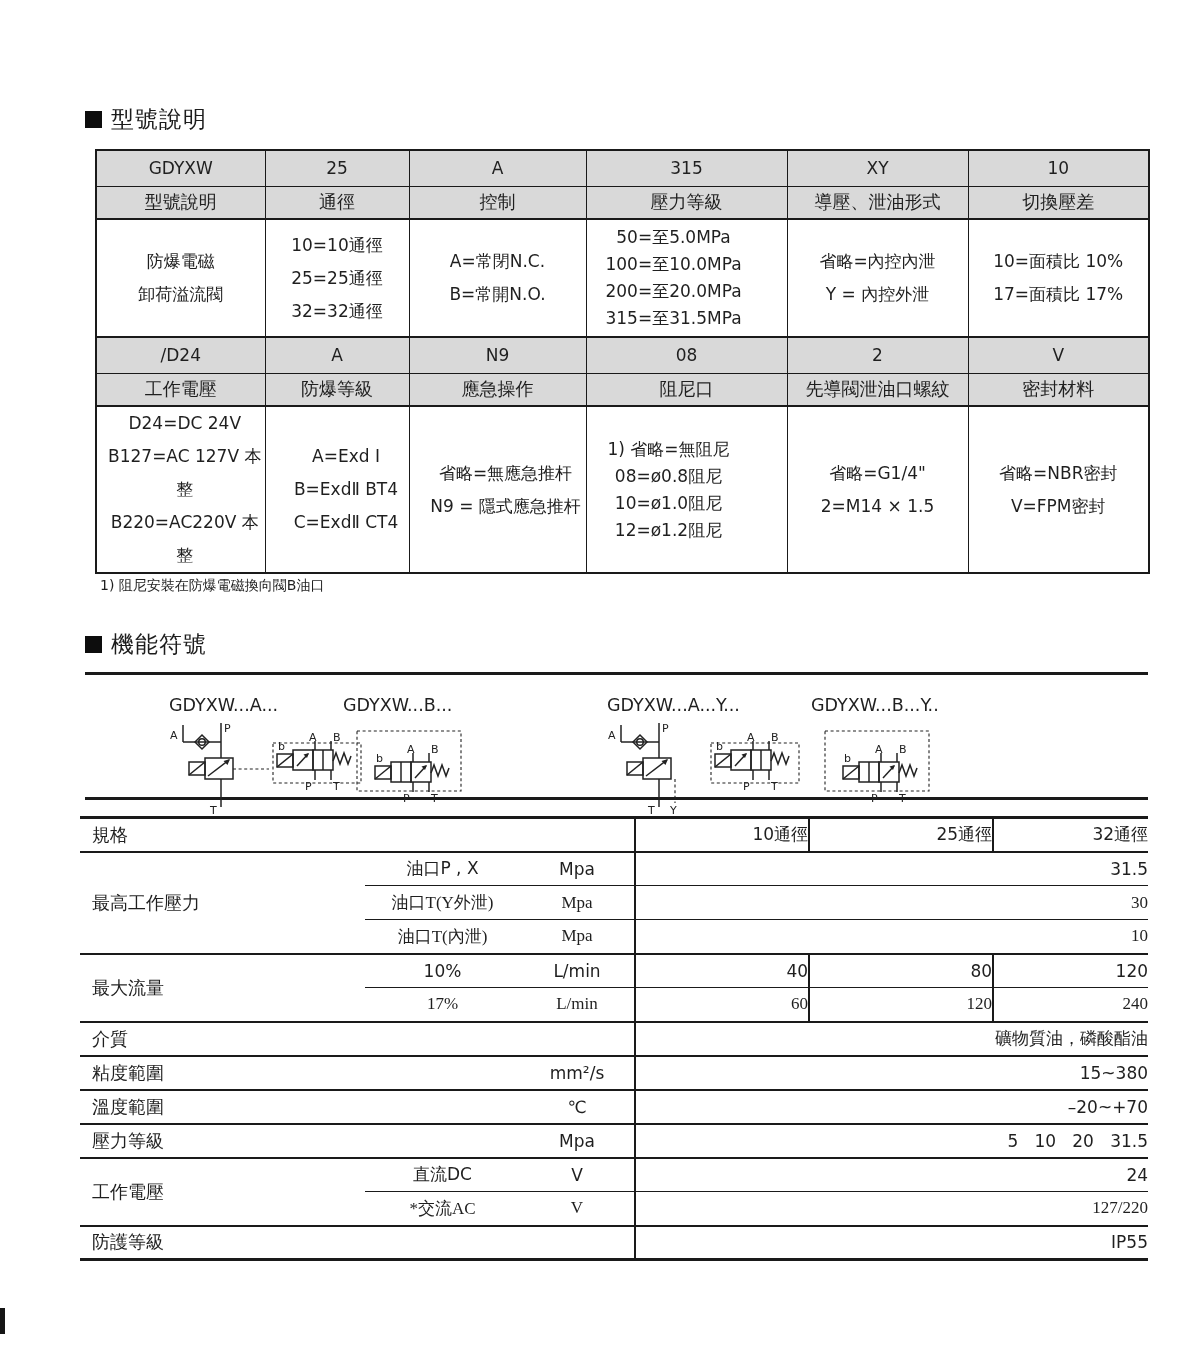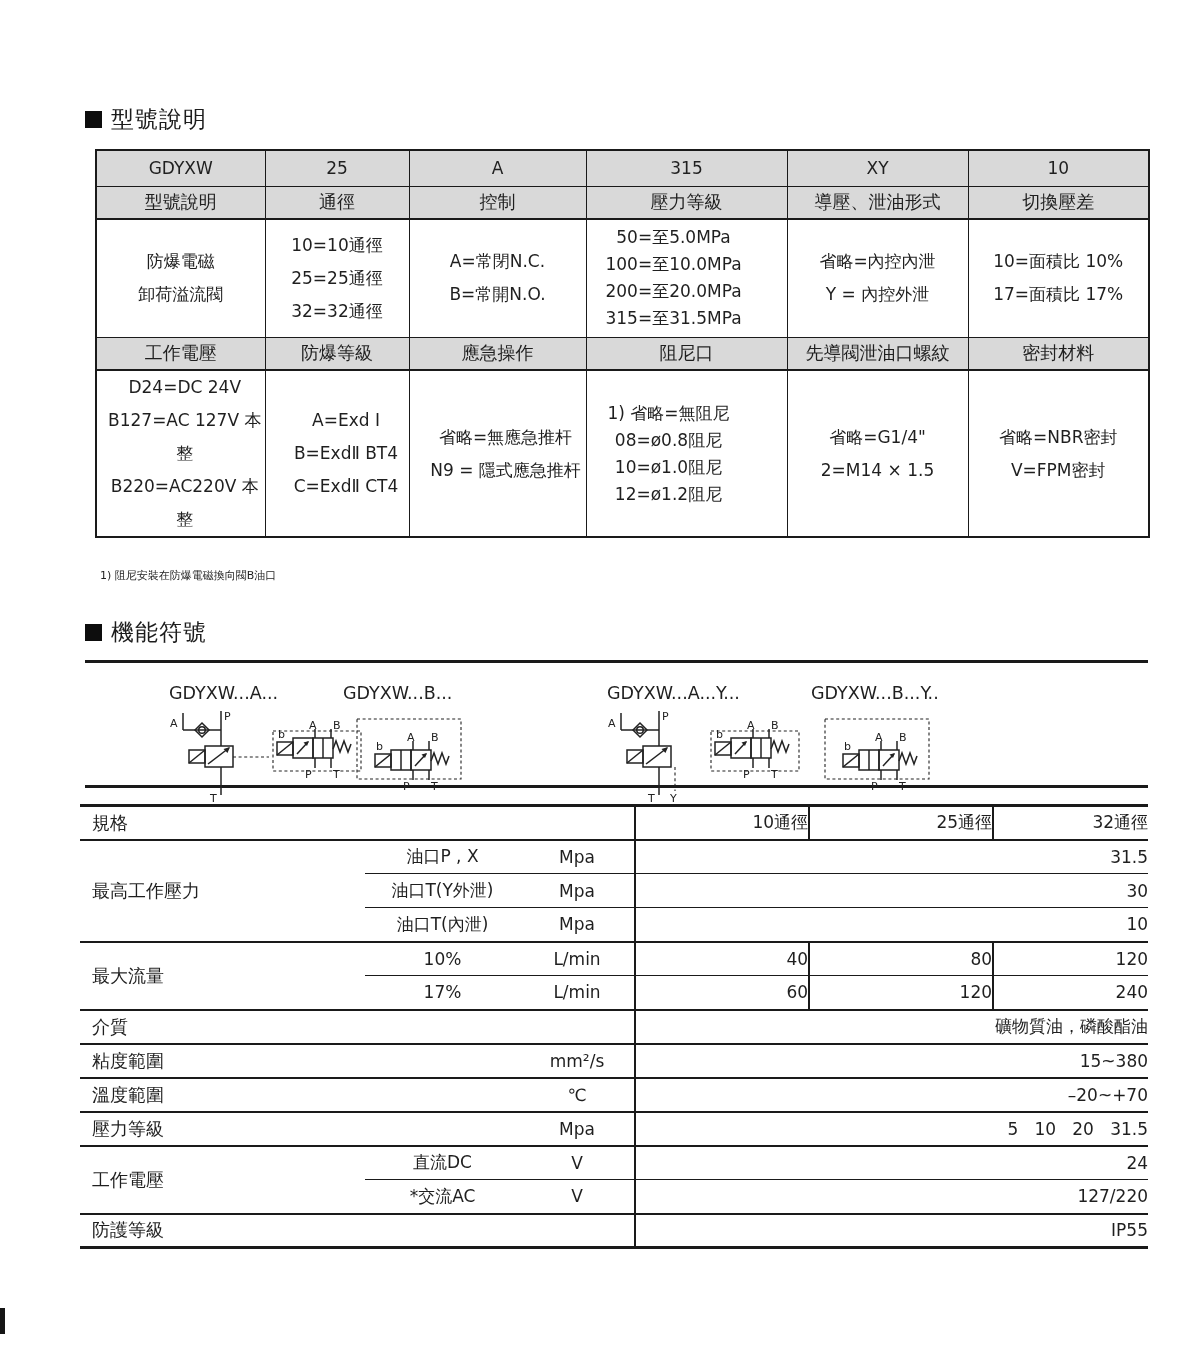--- a/index.html
+++ b/index.html
@@ -17,38 +17,38 @@
   tr.coderow td { background:#d9d9d9; height:36px; font-size:17px; }
   tr.coderow.mid td { border-top:2px solid #1a1a1a; }
   tr.lblrow td { background:#d9d9d9; height:33px; font-size:18px; border-top:1.5px solid #1a1a1a; }
   tr.bodyrow td { border-top:2.5px solid #1a1a1a; font-size:17px; }
   tr.bodyrow.b1 td { height:118px; }
   tr.bodyrow.b2 td { height:108px; }
   .ln { line-height:33px; }
   .tight .ln { line-height:27px; }
   .alignr { text-align:right; padding-right:26px; }
   .alignl { text-align:left; padding-left:8px; }
-  .fn { margin:30px 0 0 100px; font-size:11px; }
+  .fn { margin:3px 0 0 100px; font-size:14px; }
 
   
   .rule { height:3px; background:#1a1a1a; width:1063px; margin-left:85px; }
   .sym-row { position:relative; width:1063px; margin-left:85px; height:122px; }
   .sym { position:absolute; top:20px; }
   .sym .t { font-size:17.5px; margin-bottom:2px; }
   svg.valve text { font-size:11px; fill:#222; font-family:"DejaVu Sans", sans-serif; }
   svg.valve .st { stroke:#222; stroke-width:1.5; fill:none; }
   svg.valve .dash { stroke:#222; stroke-width:1.1; fill:none; stroke-dasharray:3 2.6; }
   svg.valve .fillb { fill:#222; stroke:none; }
 
   
   table.tech { border-collapse:collapse; table-layout:fixed; width:1068px; margin:16px 0 0 80px;
                border-top:3px solid #1a1a1a; border-bottom:3px solid #1a1a1a; font-size:17px; }
   table.tech td { vertical-align:middle; height:34px; }
   tr.grp td { border-top:2px solid #1a1a1a; }
-  tr.thin td { border-top:1.2px solid #1a1a1a; }
+  tr.thin td { border-top:1.2px solid #1a1a1a;font-family:Liberation Serif, serif; }
   td.g { text-align:left; padding-left:12px; font-size:18px; }
   td.s { text-align:center; }
   td.u { text-align:center; }
   td.d { text-align:right; }
   td.bl { border-left:2px solid #1a1a1a; }
   td.pre { white-space:pre; }
 
   .edge-mark { position:absolute; left:0; top:1308px; width:5px; height:26px; background:#151515; }
 </style>
 </head>
@@ -108,20 +108,28 @@
         <div class="ln">315=至31.5MPa</div>
       </td>
       <td>
         <div class="ln">省略=內控內泄</div>
         <div class="ln">Y = 內控外泄</div>
       </td>
       <td>
         <div class="ln">10=面積比 10%</div>
         <div class="ln">17=面積比 17%</div>
       </td>
+    </tr>
+    <tr class="coderow mid">
+      <td>/D24</td>
+      <td>A</td>
+      <td>N9</td>
+      <td>08</td>
+      <td>2</td>
+      <td>V</td>
     </tr>
     <tr class="lblrow">
       <td>工作電壓</td>
       <td>防爆等級</td>
       <td>應急操作</td>
       <td>阻尼口</td>
       <td>先導閥泄油口螺紋</td>
       <td>密封材料</td>
     </tr>
     <tr class="bodyrow b2">

